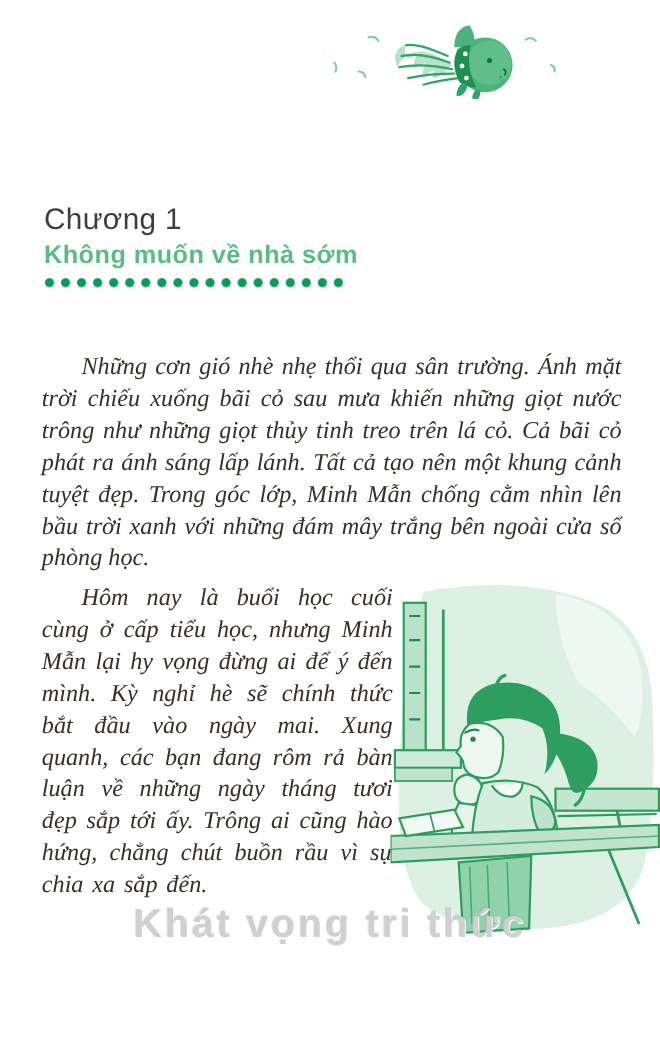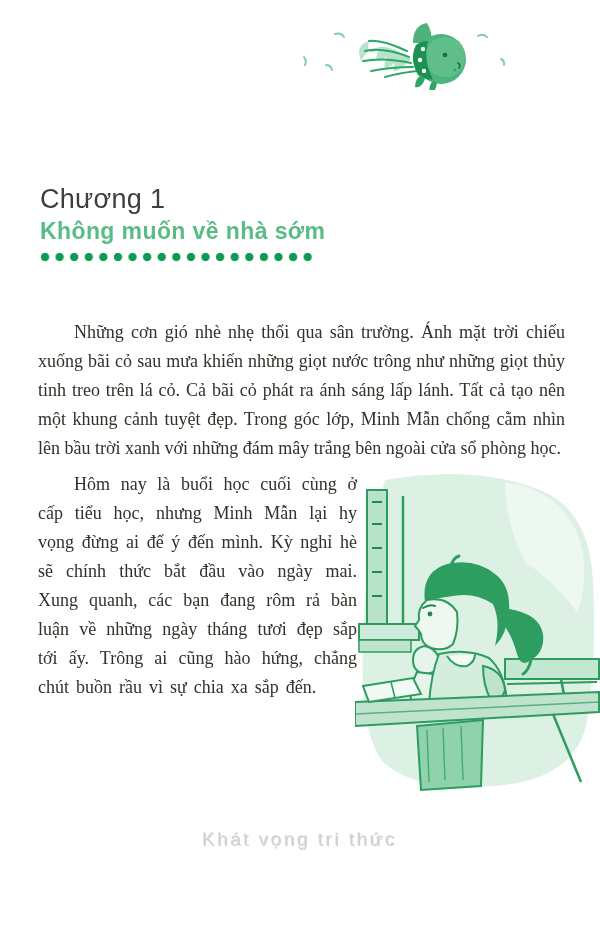--- a/index.html
+++ b/index.html
@@ -24,22 +24,22 @@
   }
   .dots{
     width:272px;height:11px;
     background-image:radial-gradient(circle at 5px 5px, #0d9b53 3.7px, rgba(13,155,83,0) 4.6px);
     background-size:14.6px 11px;background-repeat:repeat-x;
   }
 
   
   .content{
     position:absolute;left:38px;top:318px;width:527px;
-    font-size:18px;line-height:29px;color:#343029;
-    text-align:justify;z-index:1;
+    font-size:22px;line-height:29px;color:#343029;
+    text-align:justify;z-index:1;font-style:italic;
   }
   .content p{margin:0 0 7px 0;text-indent:36px;}
   .content p.narrow{word-spacing:2.5px;}
 
   
   .illu-float{
     float:right;width:198px;height:306px;
     margin:2px 0 4px 10px;position:relative;
   }
   .illu-float svg{position:absolute;left:-12px;top:-10px;}
@@ -49,23 +49,24 @@
     position:absolute;left:0;top:824px;width:100%;text-align:center;
     z-index:2;pointer-events:none;
     font-family:"Liberation Sans", sans-serif;
   }
   .wm-brand{
     font-size:62px;line-height:66px;letter-spacing:5px;
     color:rgba(213,213,213,0.72);
     text-shadow:2px 2px 0 rgba(255,255,255,0.95), -1px -1px 0 rgba(150,150,150,0.35);
   }
   .wm-slogan{
-    margin-top:0px;font-size:19px;line-height:32px;letter-spacing:2.5px;
+    margin-top:0px;font-size:36px;line-height:32px;letter-spacing:2.5px;
     color:rgba(203,203,203,0.9);
     text-shadow:1px 1px 0 rgba(255,255,255,0.95), -1px -1px 0 rgba(160,160,160,0.3);
+    font-weight:bold;
   }
 </style>
 </head>
 <body>
 
 <div class="page">
 
   <svg class="fish-illu" viewBox="0 0 215 72" xmlns="http://www.w3.org/2000/svg">
     <g fill="none" stroke="#7fcfa0" stroke-width="2" stroke-linecap="round">
       <path d="M9,40 q3,4 1,8"></path>

